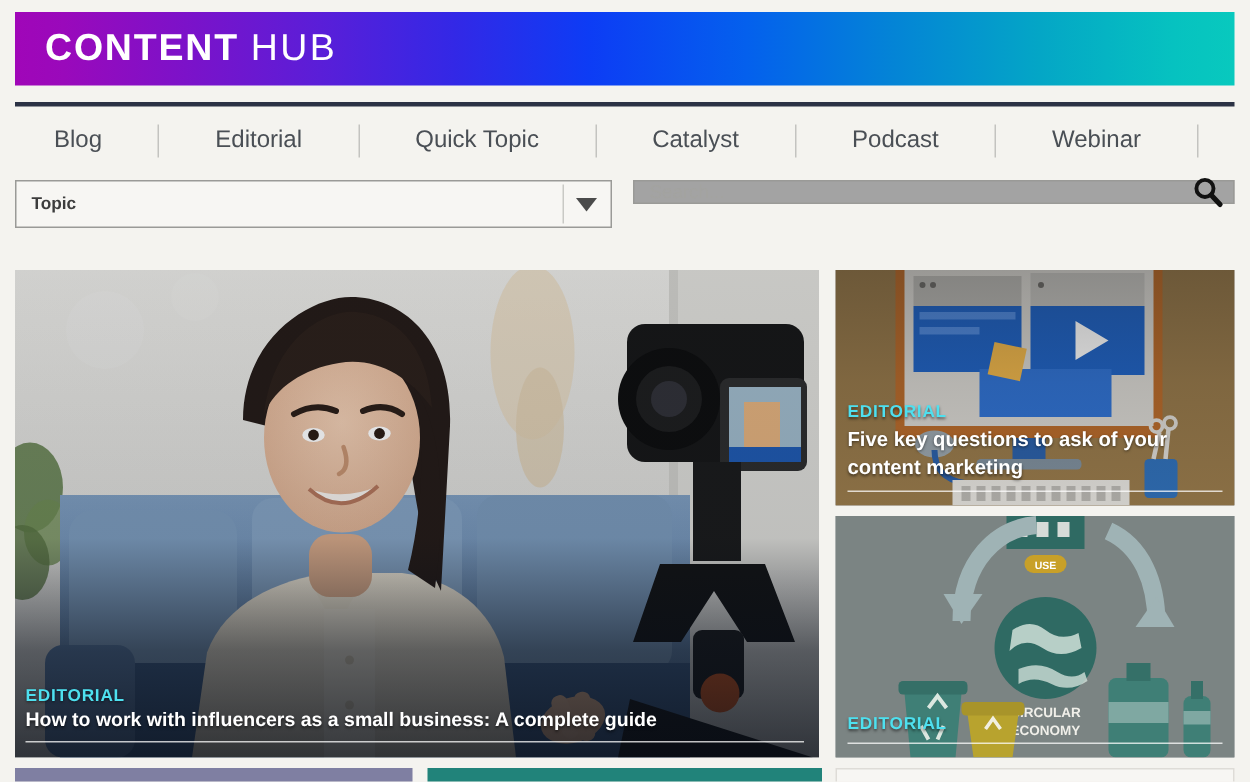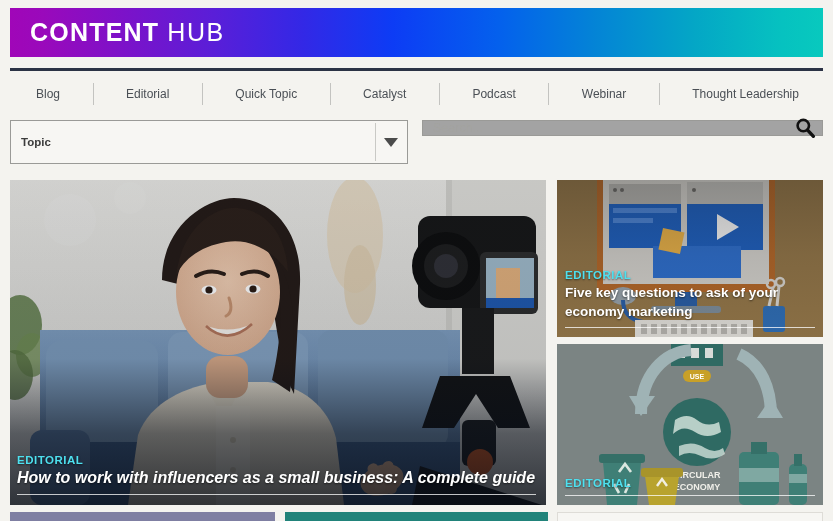--- a/index.html
+++ b/index.html
@@ -69,21 +69,21 @@
   }
   .nav {
     display: flex;
     align-items: center;
     justify-content: space-between;
     padding: 0 24px 0 26px;
     height: 34px;
   }
   .nav-item {
     color: #4a4f55;
-    font-size: 12px;
+    font-size: 16px;
     font-weight: 400;
     white-space: nowrap;
     cursor: pointer;
   }
   .nav-sep {
     width: 1px;
     height: 22px;
     background: #c3c3c0;
     flex: 0 0 auto;
   }
@@ -93,21 +93,21 @@
     position: absolute;
     left: 10px;
     top: 120px;
     width: 813px;
     height: 28px;
     display: flex;
     gap: 14px;
   }
   .topic-select {
     width: 398px;
-    height: 44px;
+    height: 32px;
     background: #f7f6f3;
     border: 1px solid #9a9a97;
     display: flex;
     align-items: center;
     position: relative;
     cursor: pointer;
   }
   .topic-label {
     margin-left: 10px;
     font-size: 11.5px;
@@ -199,21 +199,21 @@
     font-weight: 700;
     letter-spacing: 0.5px;
     line-height: 1.25;
   }
   .card-title {
     font-size: 13.5px;
     font-weight: 700;
     line-height: 1.45;
     margin-top: 1px;
   }
-  .card-hero .card-title { font-size: 16px; line-height: 1.3; font-style: italic; }
+  .card-hero .card-title { font-size: 13px; line-height: 1.3; }
   .rule {
     height: 1px;
     background: rgba(255,255,255,0.75);
     margin: 5px 0 4px 0;
   }
   .card-date {
     font-size: 11.5px;
     font-weight: 400;
     line-height: 1.2;
   }
@@ -256,21 +256,20 @@
       <div class="nav-item">Editorial</div>
       <div class="nav-sep"></div>
       <div class="nav-item">Quick Topic</div>
       <div class="nav-sep"></div>
       <div class="nav-item">Catalyst</div>
       <div class="nav-sep"></div>
       <div class="nav-item">Podcast</div>
       <div class="nav-sep"></div>
       <div class="nav-item">Webinar</div>
       <div class="nav-sep"></div>
-      <div class="nav-item">Thought Leadership</div>
     </div>
   </div>
 
   <div class="filter-row">
 
     <div class="topic-select">
       <span class="topic-label">Topic</span>
       <span class="topic-divider"></span>
       <span class="caret"></span>
     </div>
@@ -436,21 +435,21 @@
           <rect x="206" y="126" width="22" height="26" rx="3" fill="#2f6fb8"></rect>
           <path d="M212 126 l4 -18 M220 126 l2 -20" stroke="#dcdad5" stroke-width="3"></path>
           <circle cx="214" cy="104" r="4" fill="none" stroke="#dcdad5" stroke-width="2.5"></circle>
           <circle cx="223" cy="102" r="4" fill="none" stroke="#dcdad5" stroke-width="2.5"></circle>
         </svg>
       </div>
       <div class="art-scrim-dark"></div>
 
       <div class="caption">
         <div class="kicker">EDITORIAL</div>
-        <div class="card-title">Five key questions to ask of your economy marketing</div>
+        <div class="card-title">Five key questions to ask of your content marketing</div>
         <div class="rule"></div>
       </div>
     </div>
 
     <div class="card card-side-2">
       <div class="art-circ">
         <svg width="266" height="161" viewBox="0 0 266 161" preserveAspectRatio="xMidYMid slice">
           <rect width="266" height="161" fill="#7b8483"></rect>
 
           <rect x="114" y="-4" width="52" height="26" fill="#2f6a63"></rect>

